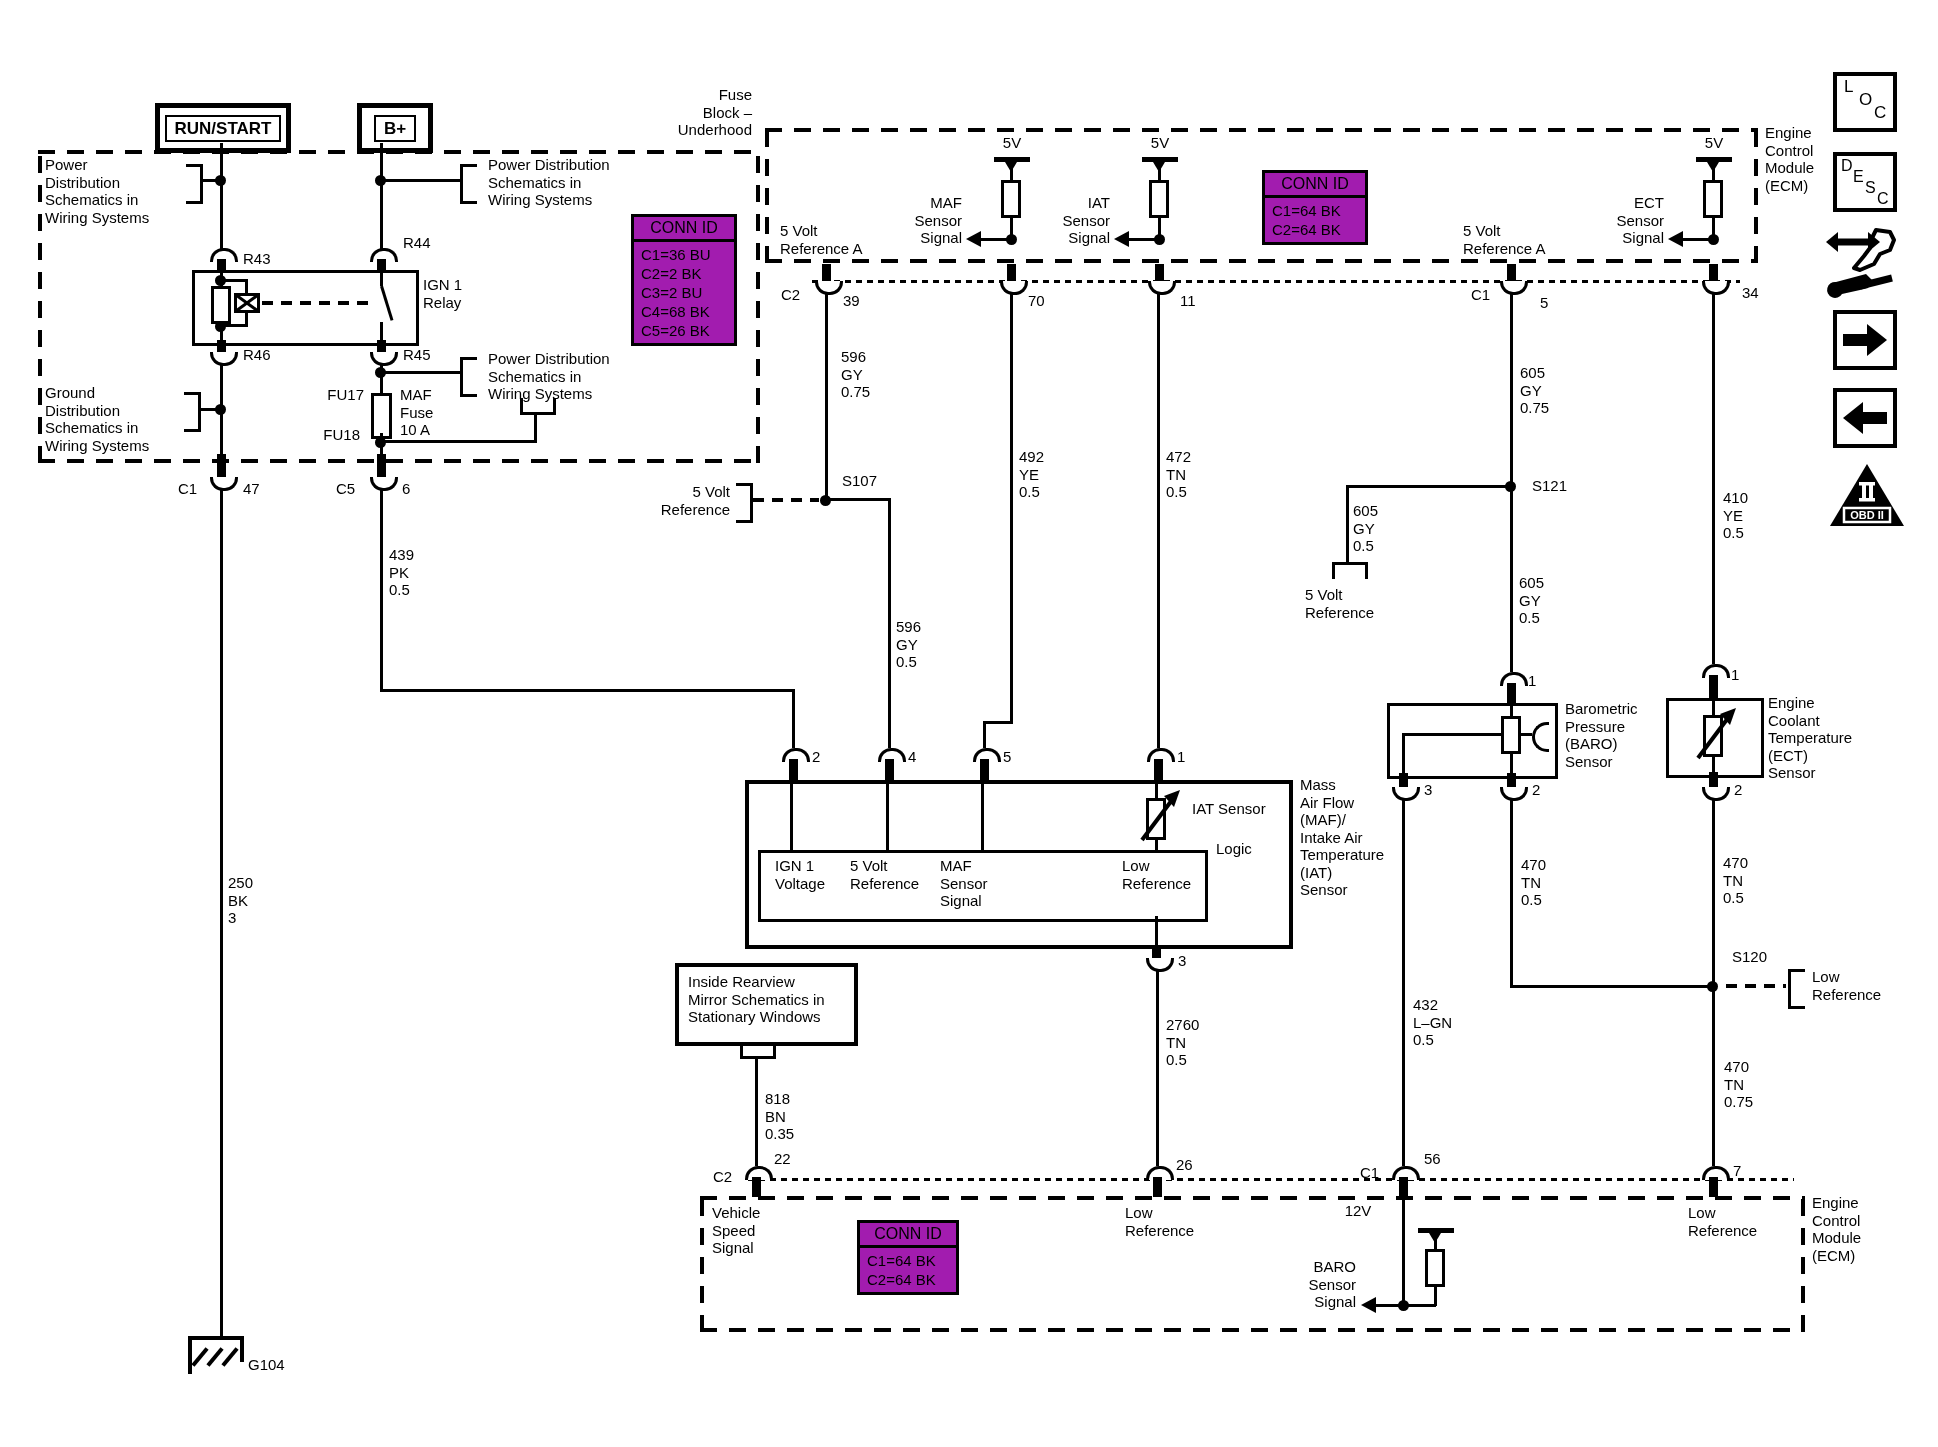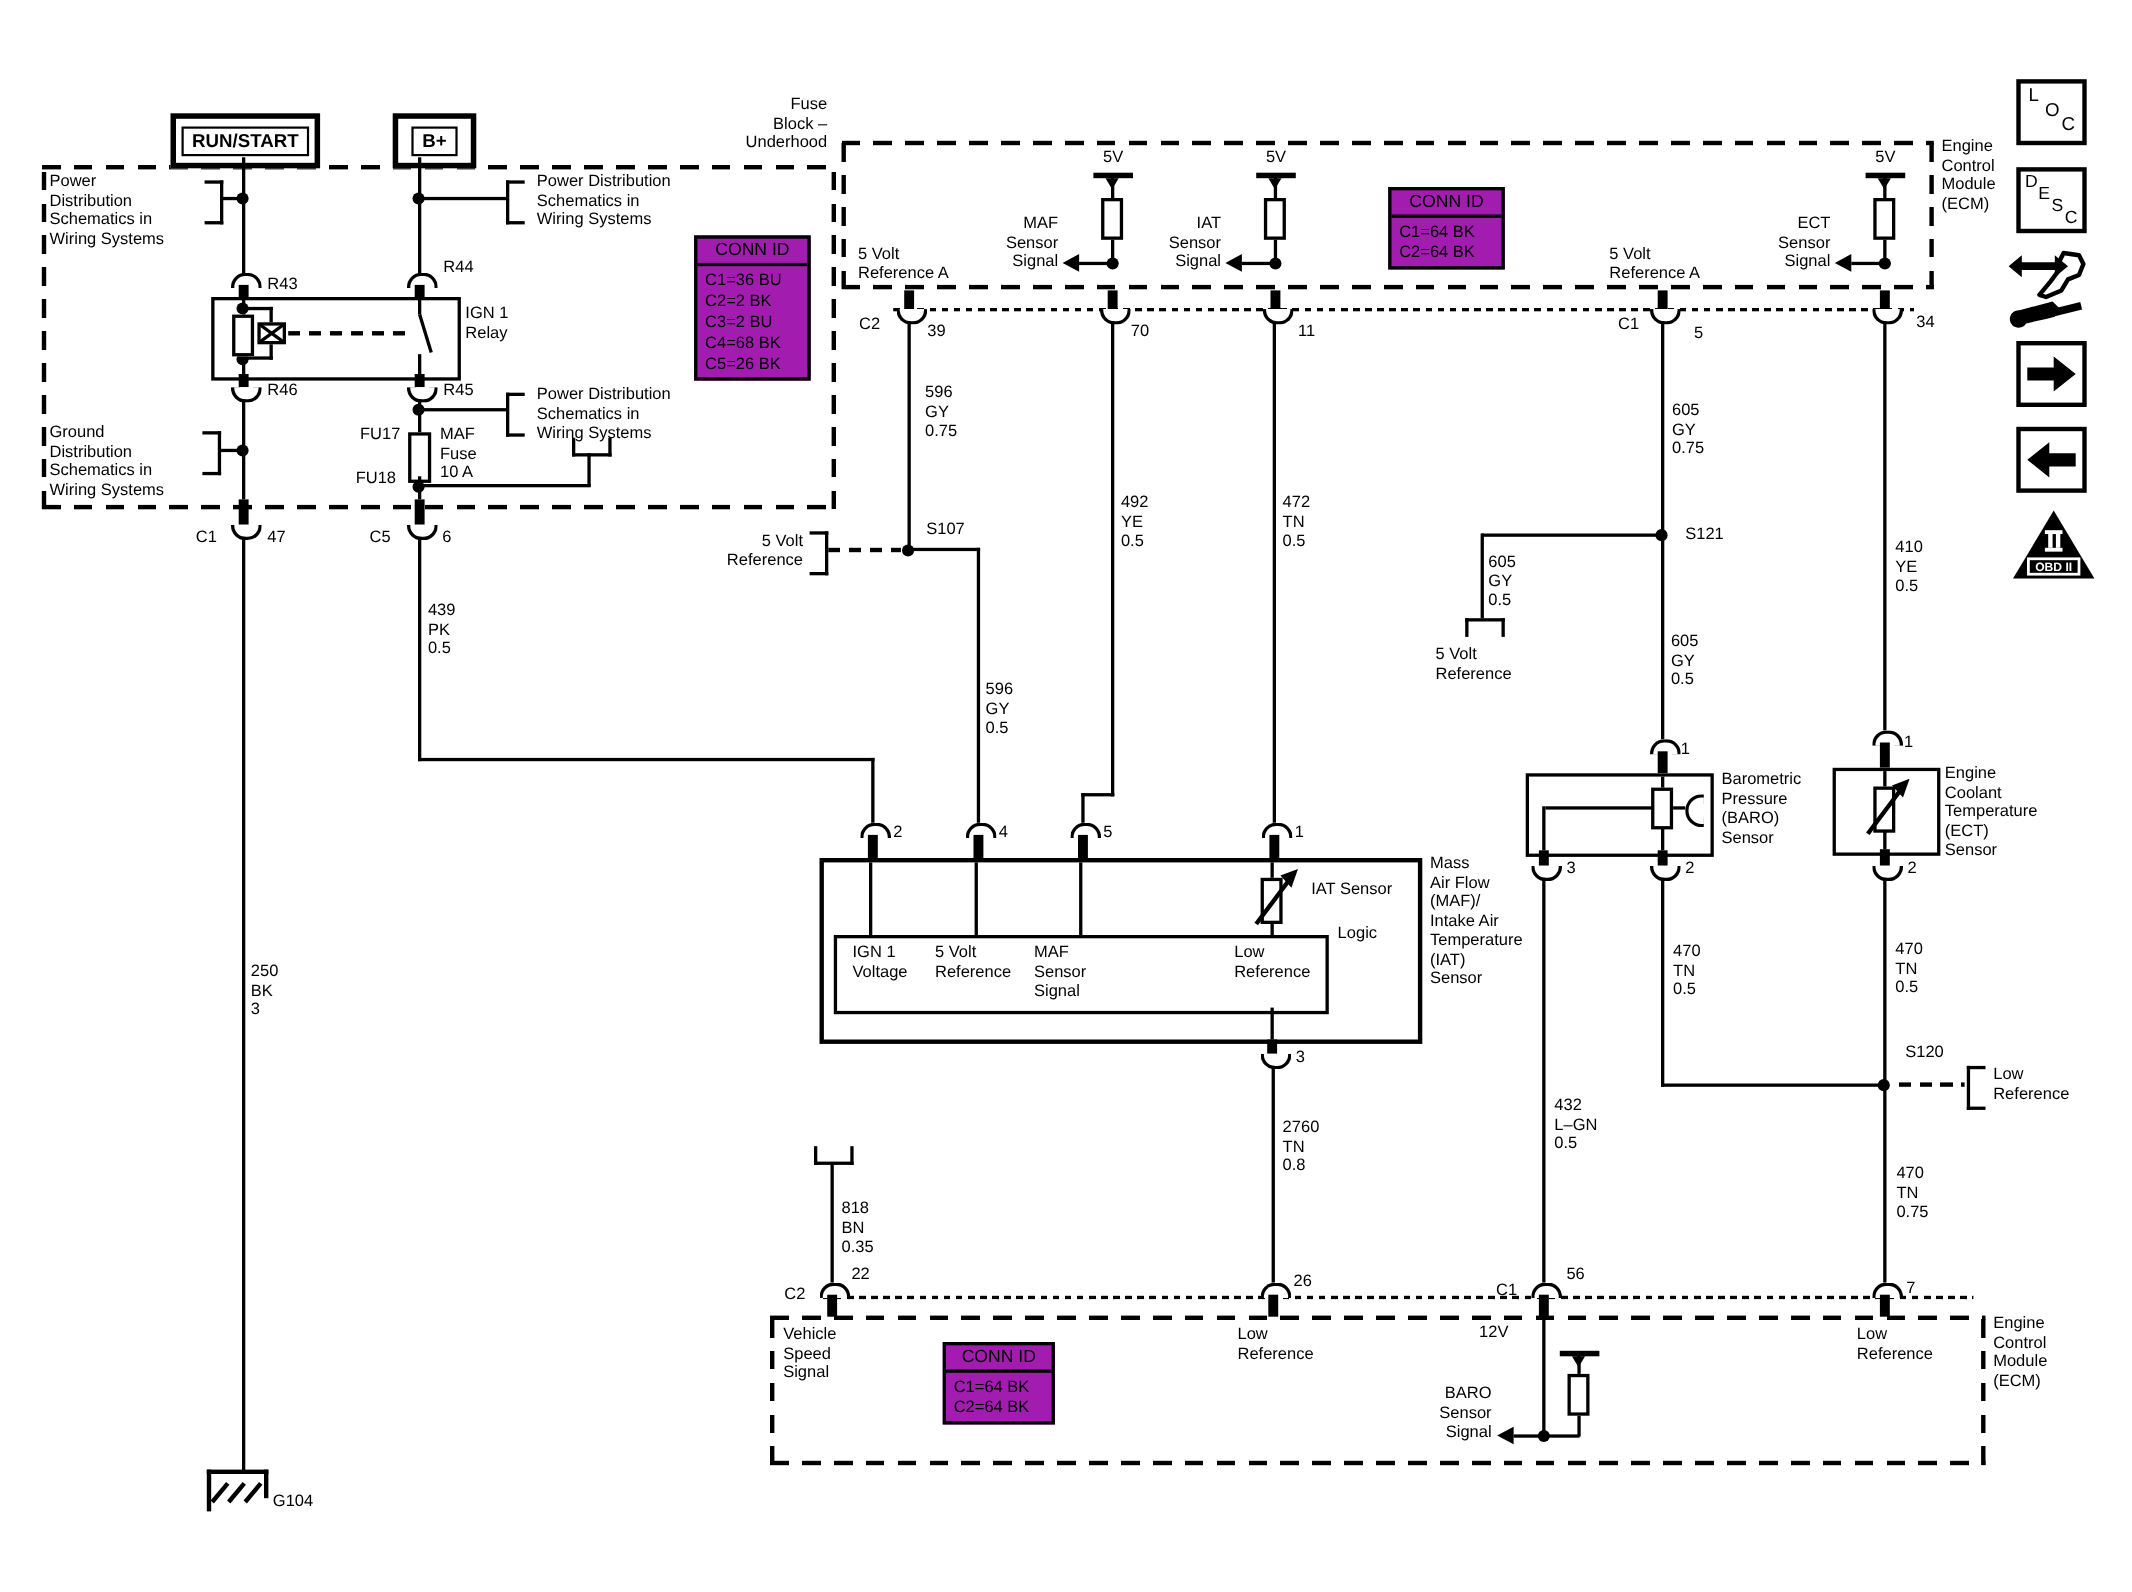--- a/index.html
+++ b/index.html
@@ -352,21 +352,21 @@
   <div class="t" style="left:1122px;top:857px">Low
 Reference</div>
   <div class="w" style="left:1155px;top:916px;width:3px;height:29px"></div>
   <div class="stub" style="left:1152px;top:945px;height:13px"></div>
   <div class="cup" style="left:1146px;top:958px"></div>
   <div class="t" style="left:1178px;top:952px">3</div>
 
   <div class="w" style="left:1156px;top:969px;width:3px;height:197px"></div>
   <div class="t" style="left:1166px;top:1016px">2760
 TN
-0.8</div>
+0.5</div>
 
   <div class="cap" style="left:1500px;top:672px"></div>
   <div class="stub" style="left:1507px;top:683px;height:20px"></div>
   <div class="t" style="left:1528px;top:672px">1</div>
   <div class="box" style="left:1387px;top:703px;width:165px;height:70px"></div>
   <div class="t" style="left:1565px;top:700px">Barometric
 Pressure
 (BARO)
 Sensor</div>
   <div class="w" style="left:1510px;top:706px;width:3px;height:12px"></div>
@@ -421,20 +421,23 @@
   <div class="w" style="left:1712px;top:988px;width:3px;height:178px"></div>
   <div class="t" style="left:1724px;top:1058px">470
 TN
 0.75</div>
 
   <div class="w" style="left:1402px;top:798px;width:3px;height:368px"></div>
   <div class="t" style="left:1413px;top:996px">432
 L–GN
 0.5</div>
 
+  <div class="box thick" style="left:675px;top:963px;width:166px;height:69px;padding:6px 0 0 9px;font:15px/17.5px 'Liberation Sans',sans-serif;white-space:pre-line">Inside Rearview
+Mirror Schematics in
+Stationary Windows</div>
   <div class="brku" style="left:740px;top:1042px"></div>
   <div class="w" style="left:755px;top:1058px;width:3px;height:108px"></div>
   <div class="t" style="left:765px;top:1090px">818
 BN
 0.35</div>
 
   <div class="doth" style="left:748px;top:1178px;width:1046px"></div>
   <div class="cap" style="left:745px;top:1166px"></div>
   <div class="stub" style="left:752px;top:1177px;height:20px"></div>
   <div class="t" style="left:713px;top:1168px">C2</div>

